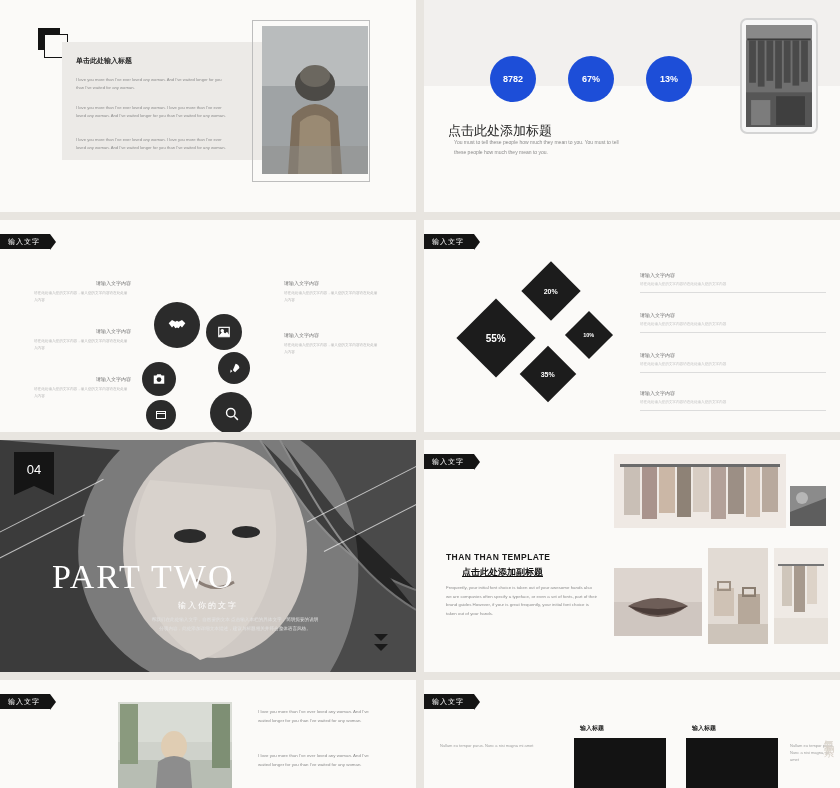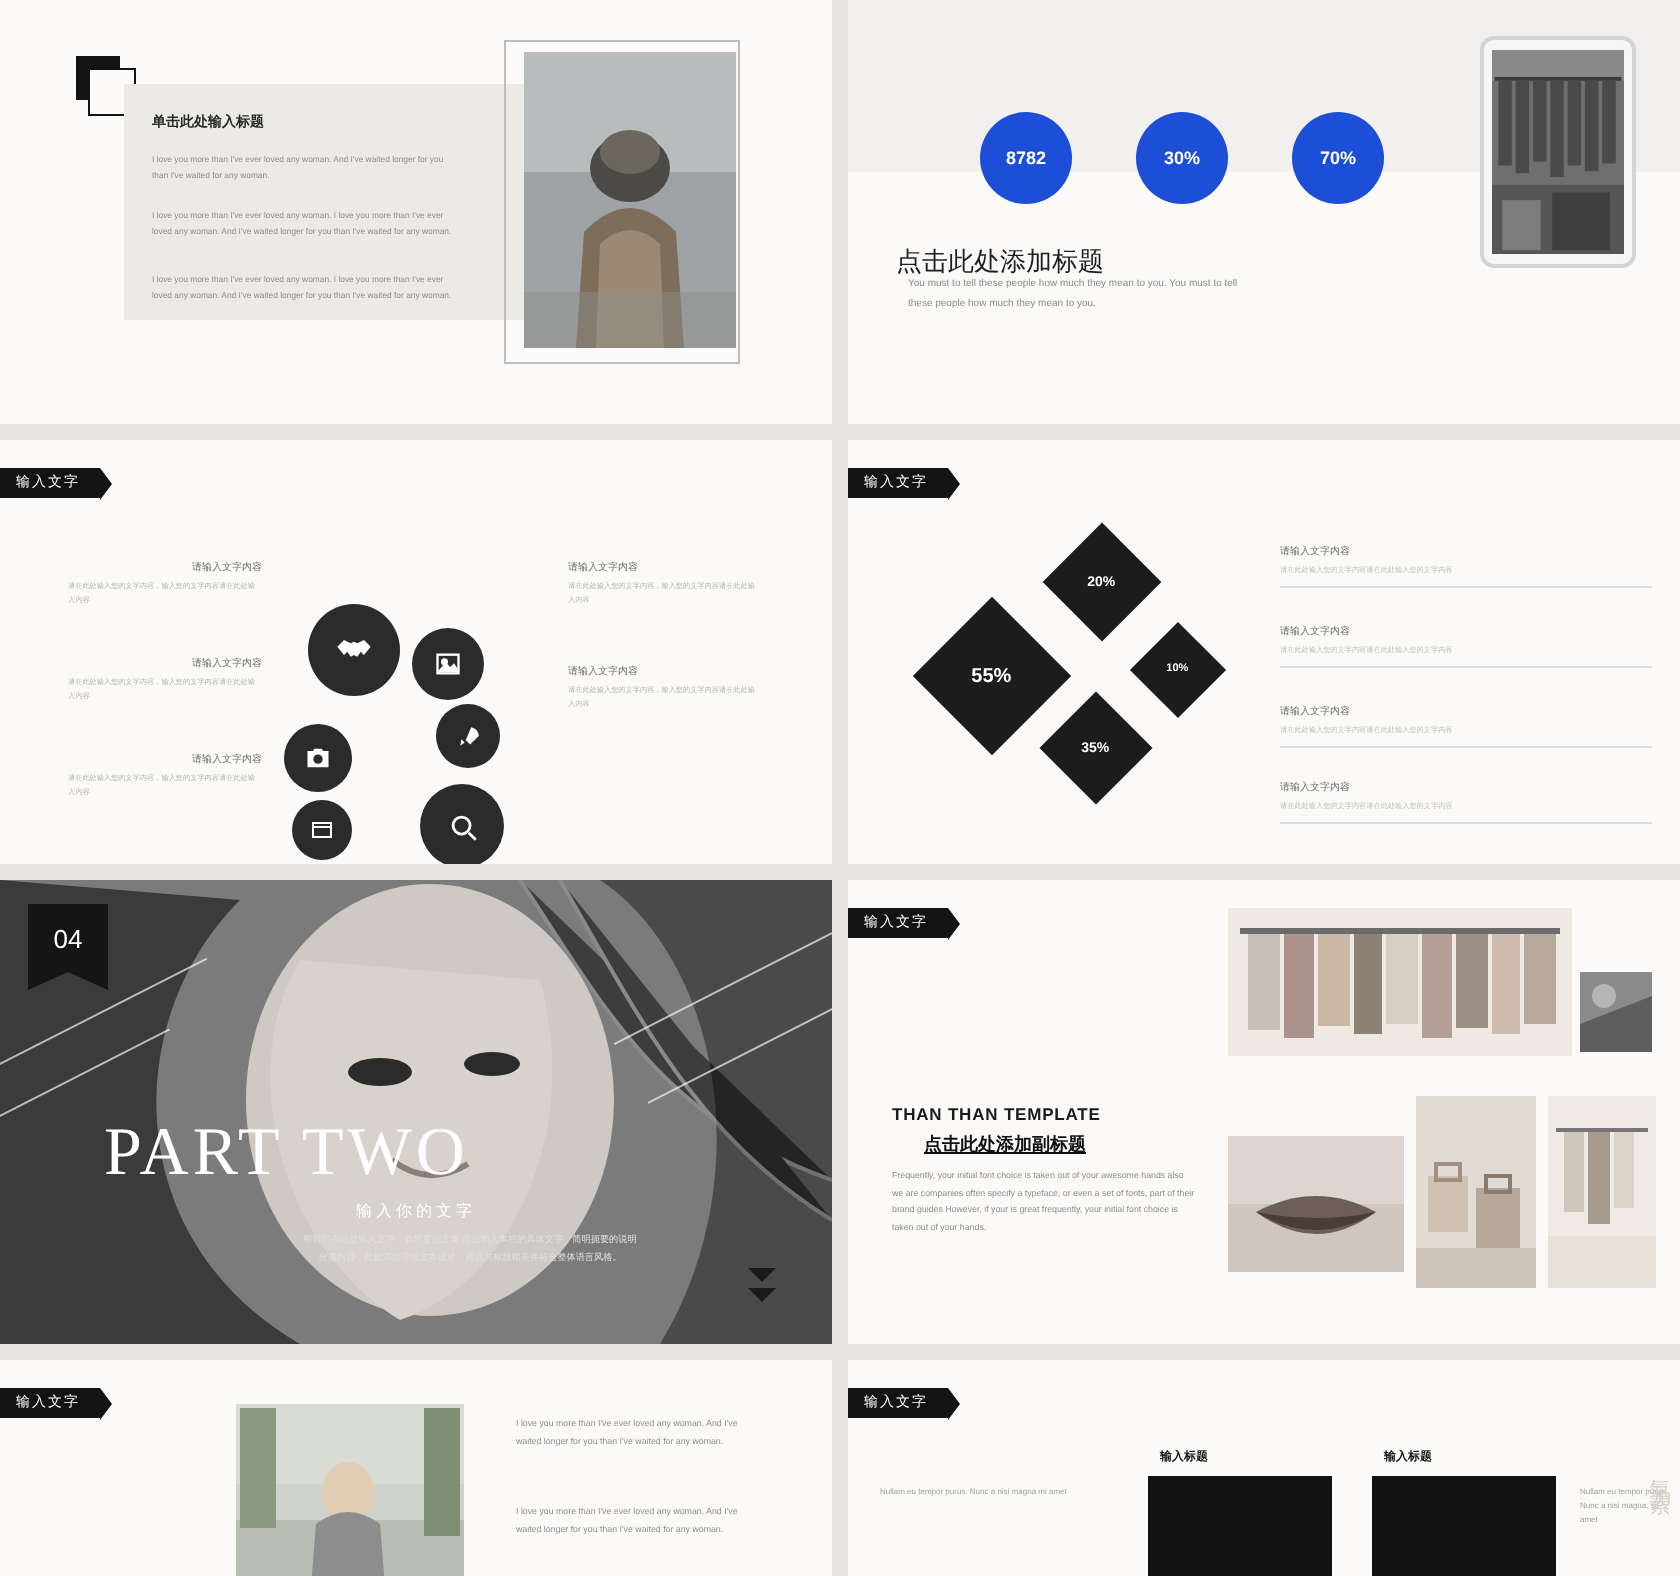--- a/index.html
+++ b/index.html
@@ -121,22 +121,22 @@
         <path d="M30 90 Q53 66 76 90 L80 148 L26 148 Z" fill="#7d6e5c"></path>
         <path d="M38 96 Q53 82 68 96 L70 148 L36 148 Z" fill="#9a8a73"></path>
         <rect y="120" width="106" height="28" fill="#8d8f8c" opacity=".45"></rect>
       </svg>
     </div>
   </div>
 
   <div class="slide">
     <div class="s2-band"></div>
     <div class="circ s2-circ" style="left:66px">8782</div>
-    <div class="circ s2-circ" style="left:144px">30%</div>
-    <div class="circ s2-circ" style="left:222px">70%</div>
+    <div class="circ s2-circ" style="left:144px">67%</div>
+    <div class="circ s2-circ" style="left:222px">13%</div>
     <div class="s2-h">点击此处添加标题</div>
     <div class="s2-p">You must to tell these people how much they mean to you. You must to tell these people how much they mean to you.</div>
     <div class="s2-pad">
       <div class="s2-padscr">
         <svg class="photo" viewBox="0 0 70 106" preserveAspectRatio="xMidYMid slice">
           <rect width="70" height="106" fill="#6f6f6f"></rect>
           <rect y="0" width="70" height="16" fill="#898989"></rect>
           <rect x="2" y="14" width="66" height="2" fill="#3b3b3b"></rect>
           <g fill="#4a4a4a">
             <rect x="4" y="16" width="7" height="44"></rect>

